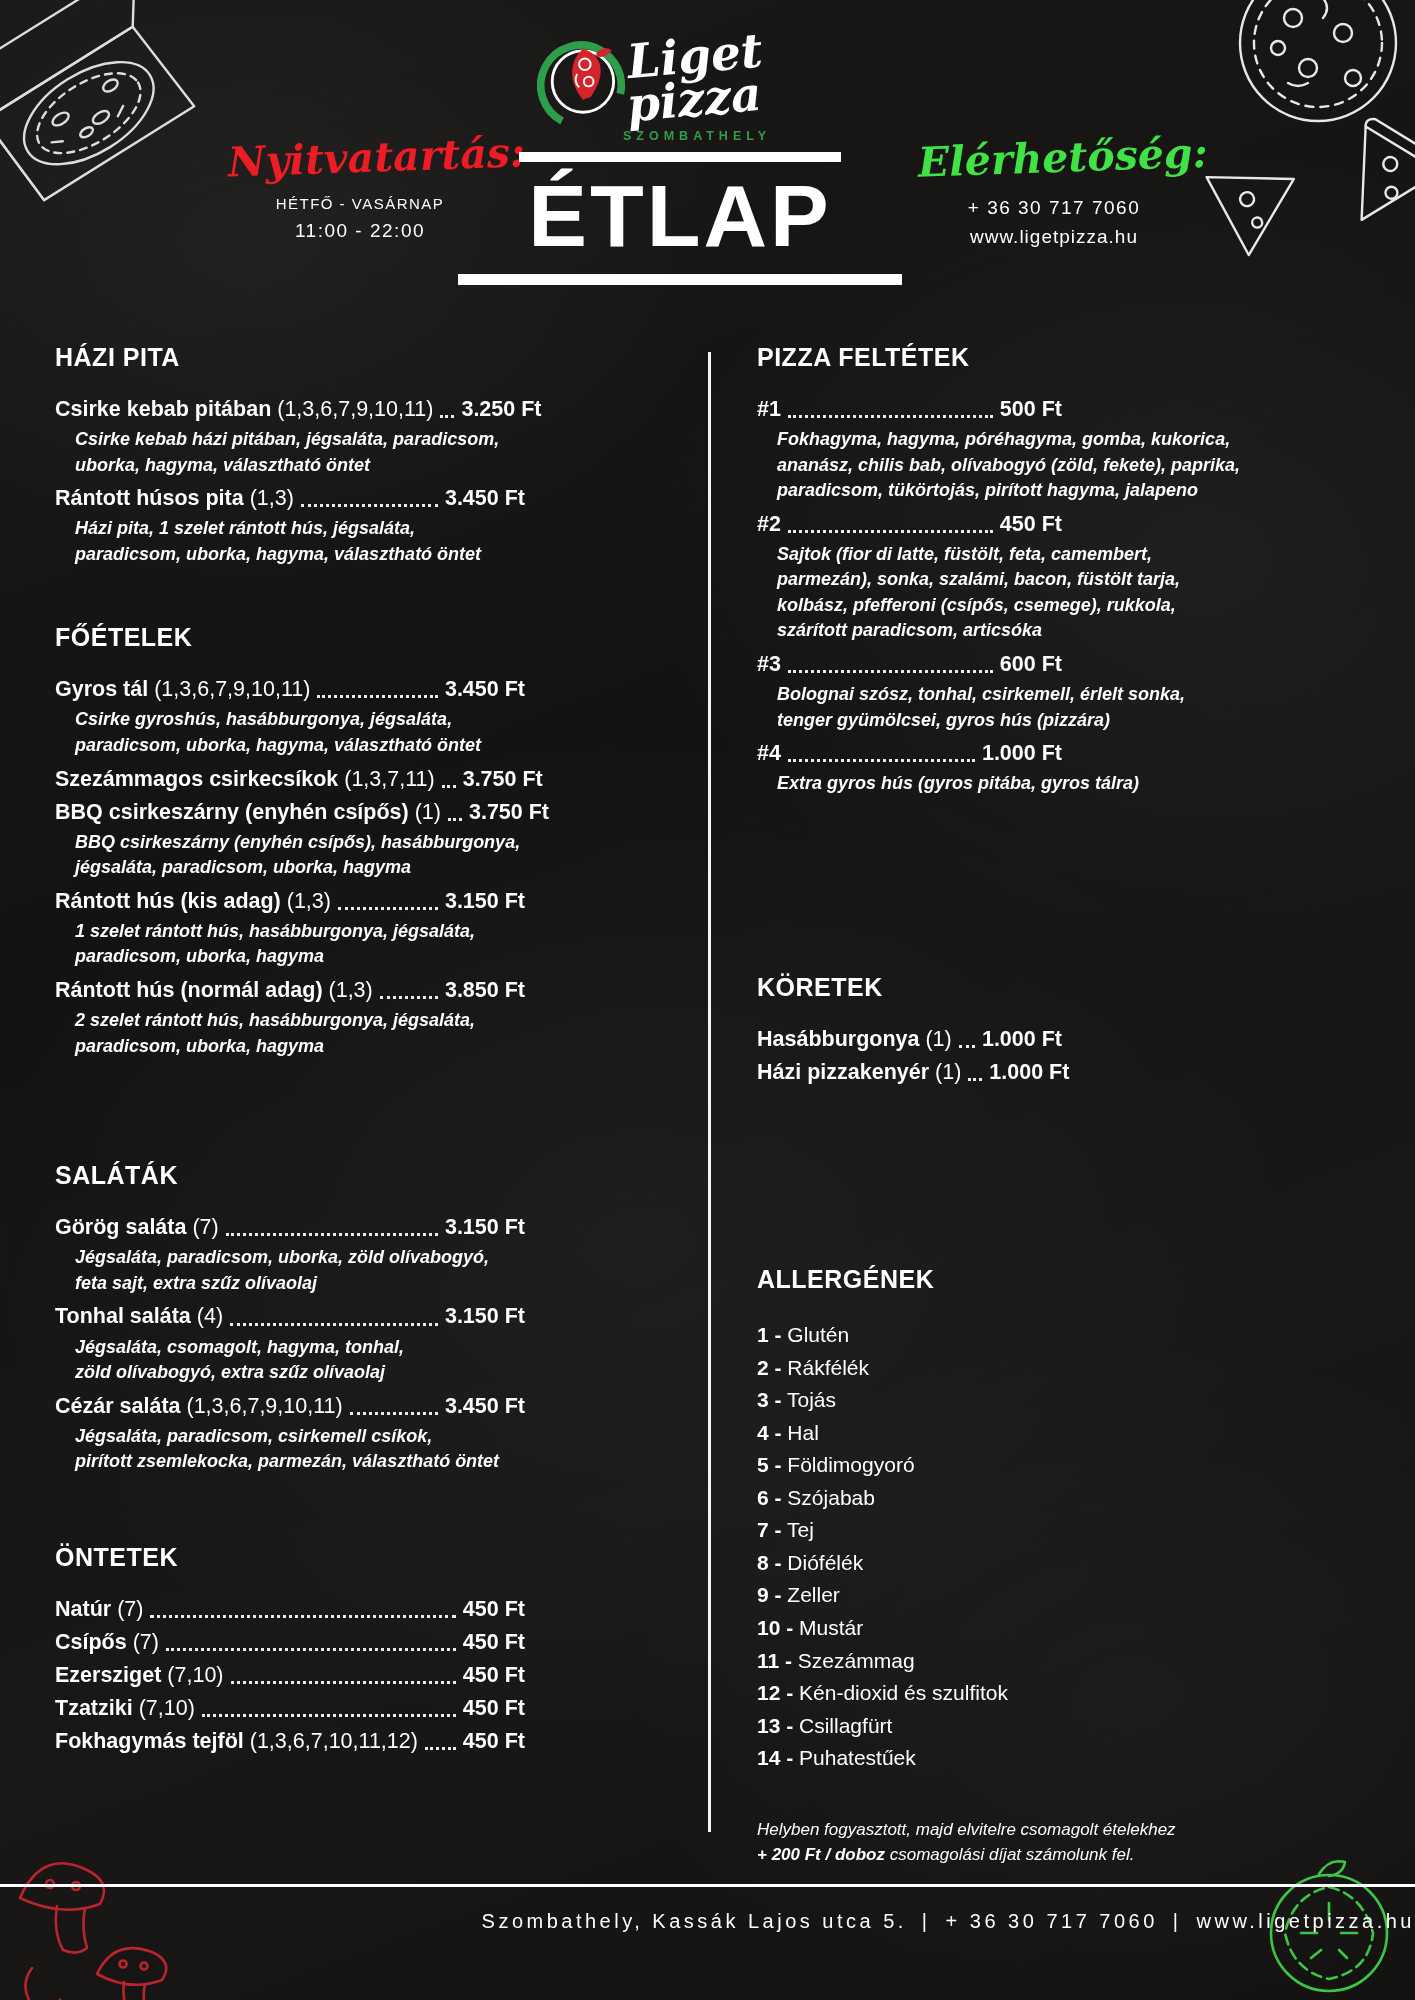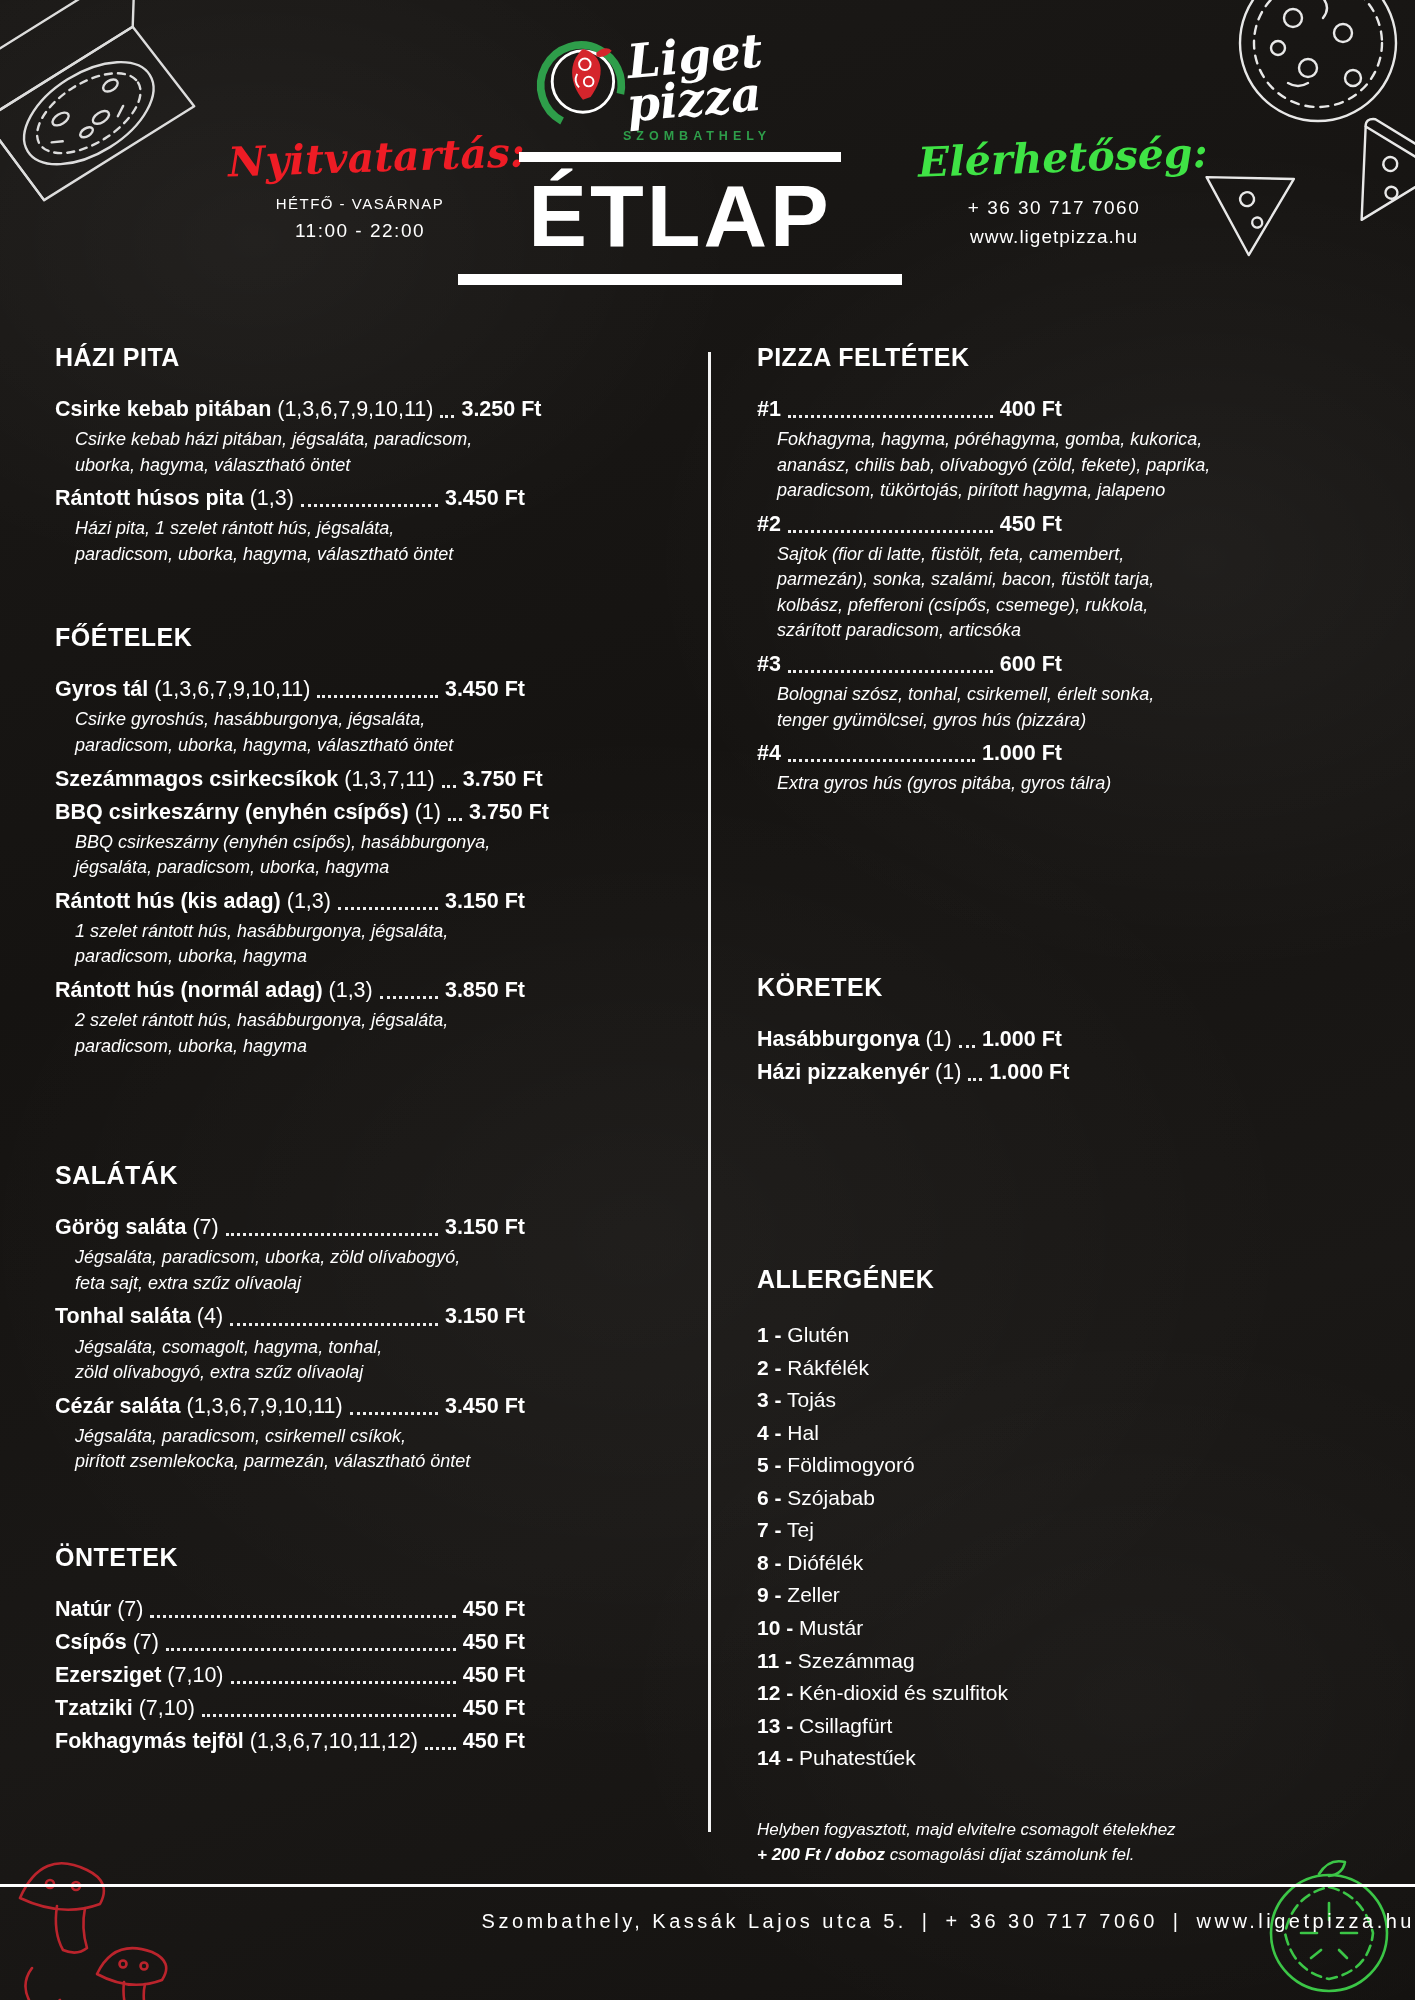--- a/index.html
+++ b/index.html
@@ -53,21 +53,21 @@
   .col-left .section:nth-child(3){margin-top:104px;}
   .col-left .section:nth-child(4){margin-top:70px;}
   .right-lists .section:nth-child(2){margin-top:178px;}
   .allergens-section{margin-top:180px;}
   .item{margin-bottom:3px;}
   .item-row{display:flex;align-items:flex-end;font-size:21.5px;line-height:1.4;}
   .item-name{font-weight:bold;white-space:nowrap;}
   .item-allerg{font-weight:normal;}
   .leader{flex:1 1 auto;min-width:14px;border-bottom:3px dotted #ececec;margin:0 7px;transform:translateY(-6px);}
   .item-price{font-weight:bold;white-space:nowrap;}
-  .item-desc{font-style:italic;font-size:18px;line-height:1.42;margin:3px 0 5px 20px;}
+  .item-desc{font-style:italic;font-size:18px;line-height:1.42;margin:3px 0 5px 20px;font-weight:bold;}
   .item-desc div{white-space:nowrap;}
   .allergen-list{margin-top:27px;font-size:21px;line-height:1.55;}
   .allergen-item b{font-weight:bold;}
   .note{margin-top:42px;width:430px;font-style:italic;font-size:17px;line-height:1.5;}
   .note b{font-weight:bold;}
   
   .footer-line{position:absolute;left:0;top:1884px;width:1415px;height:3px;background:#fff;}
   .footer-text{position:absolute;left:0;top:1910px;width:1415px;text-align:right;font-size:20px;letter-spacing:3.5px;}
   .footer-text .pipe{margin:0 15px;font-weight:normal;}
   
@@ -337,21 +337,21 @@
     </div>
 
   <div class="col-right">
     <div class="right-lists">
         <section class="section">
           <h2 class="section-title">PIZZA FELTÉTEK</h2>
           <div class="item">
             <div class="item-row">
               <span class="item-name">#1</span>
               <span class="leader"></span>
-              <span class="item-price">400 Ft</span>
+              <span class="item-price">500 Ft</span>
             </div>
             <div class="item-desc">
               <div>Fokhagyma, hagyma, póréhagyma, gomba, kukorica,</div>
               <div>ananász, chilis bab, olívabogyó (zöld, fekete), paprika,</div>
               <div>paradicsom, tükörtojás, pirított hagyma, jalapeno</div>
             </div>
           </div>
           <div class="item">
             <div class="item-row">
               <span class="item-name">#2</span>

